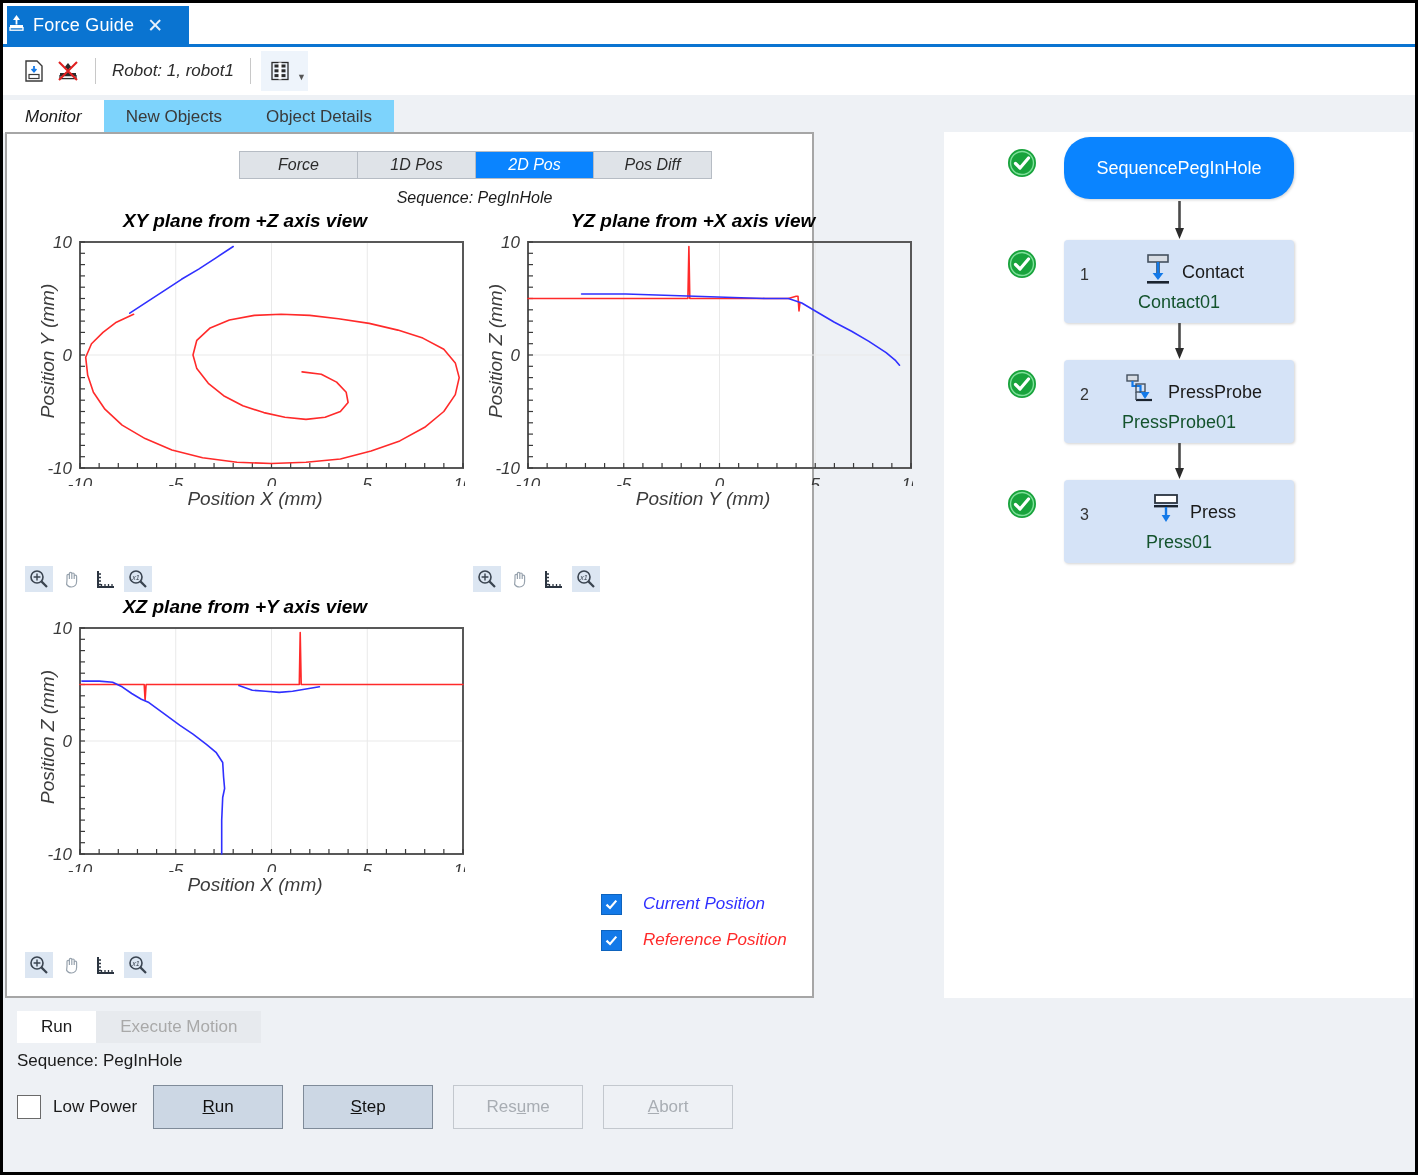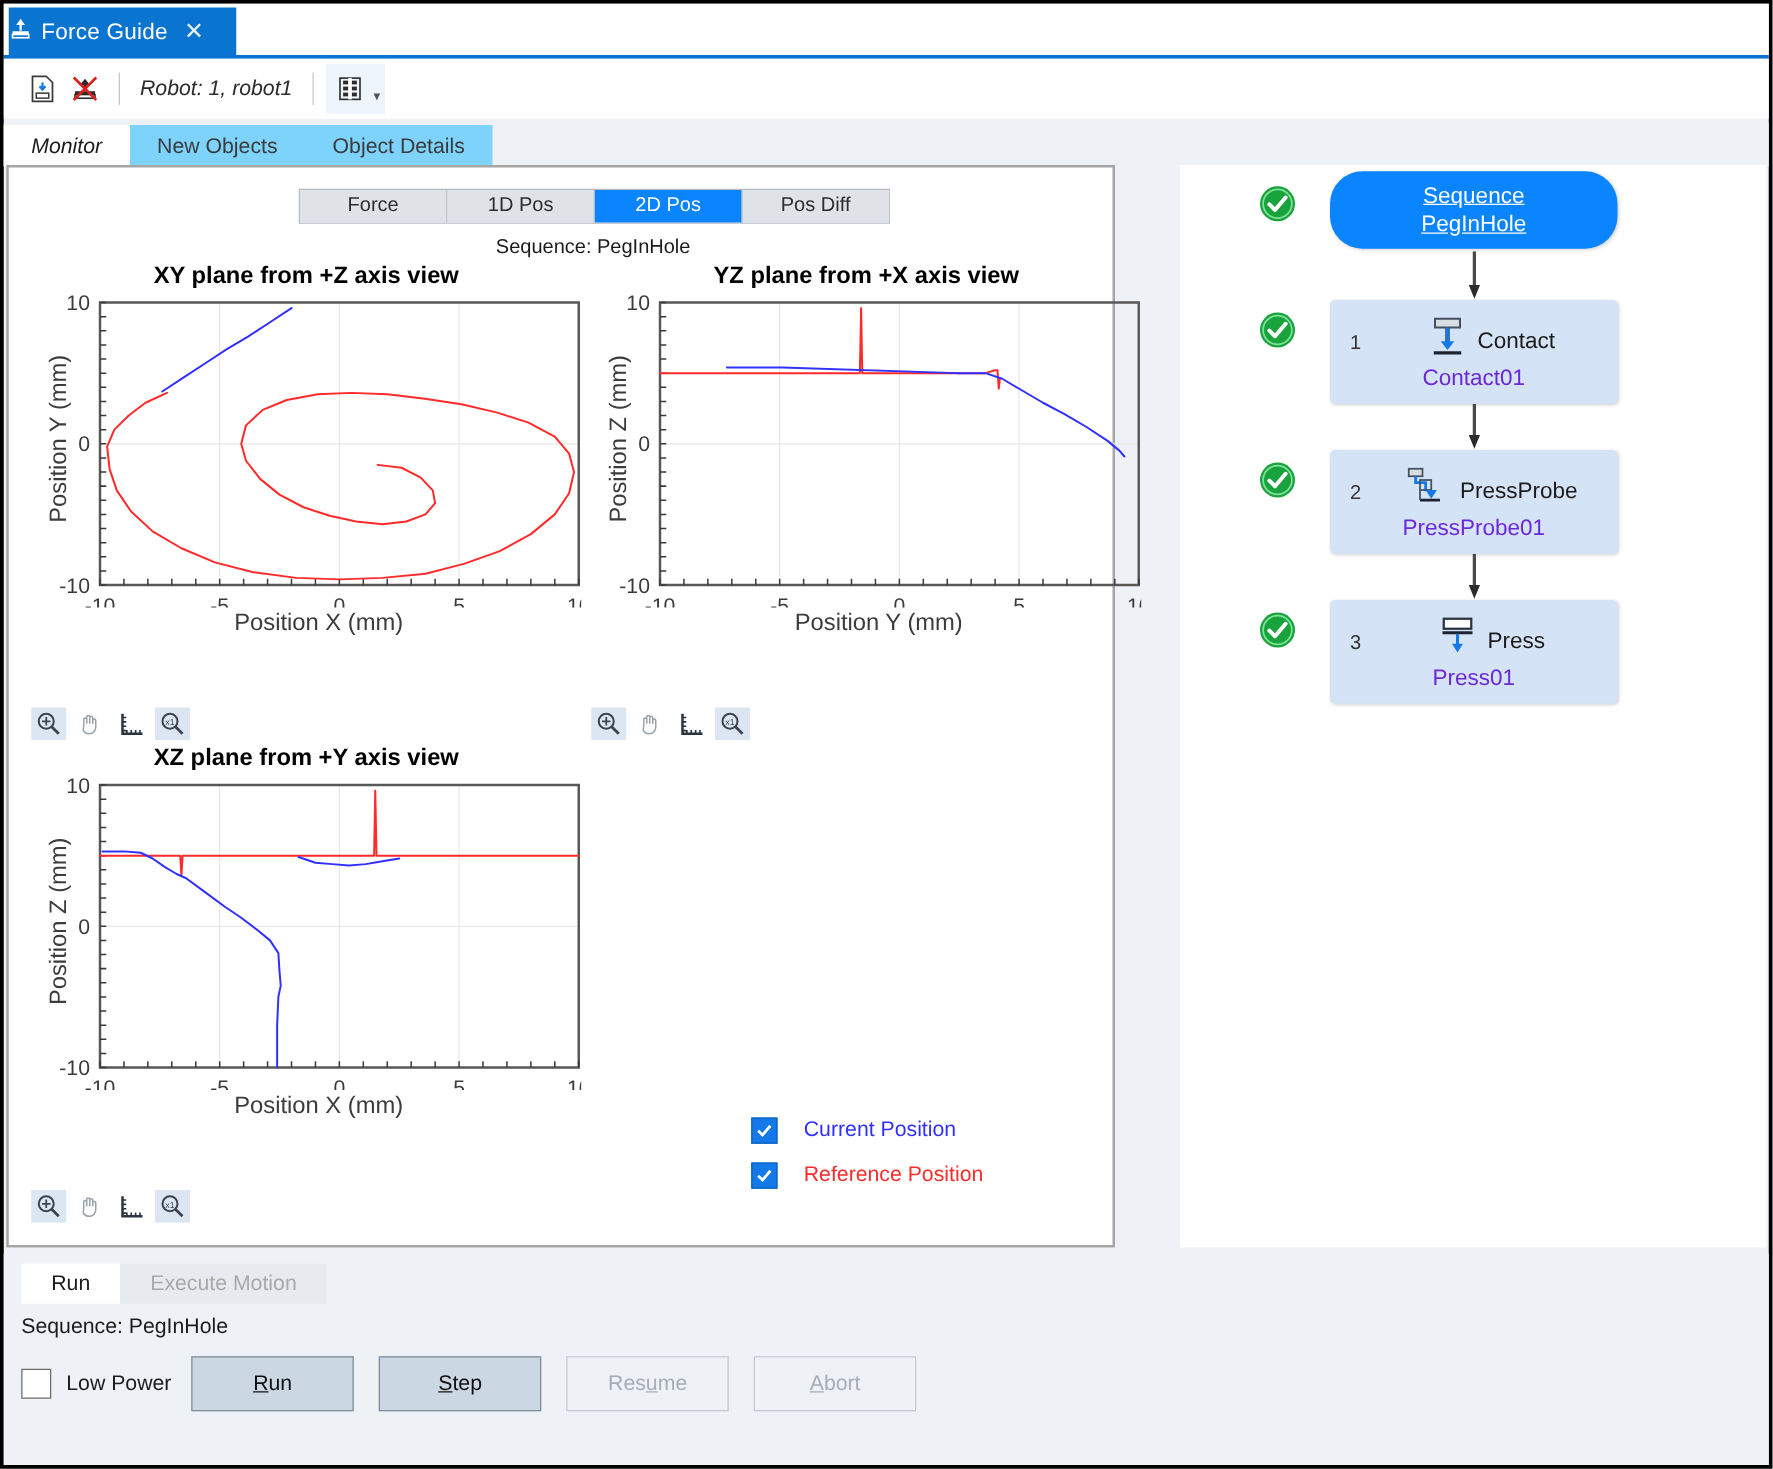--- a/index.html
+++ b/index.html
@@ -52,22 +52,22 @@
     border-bottom:none;
   }
   .mtab{
     height:33px;line-height:33px;padding:0 22px;font-size:17px;color:#3a3a3a;
     background:#7dd3fc;cursor:pointer;
   }
   .mtab.active{background:#ffffff;color:#1b1b1b;font-style:italic;}
 
   
   .content{
-    position:absolute;left:2px;top:129px;width:887px;height:866px;
-    background:#ffffff;border:2px solid #a6a6a6;box-sizing:border-box;
+    position:absolute;left:2px;top:129px;width:809px;height:866px;
+    background:#ffffff;border:2px solid #a6a6a6;box-sizing:border-box;font-style:italic;
   }
 
   
   .segbar{
     position:absolute;left:232px;top:17px;width:473px;height:28px;
     display:flex;border:1px solid #b6bcc4;box-sizing:border-box;
   }
   .seg{
     flex:1;display:flex;align-items:center;justify-content:center;
     background:#dfe3e8;color:#2c2c2c;font-size:16px;cursor:pointer;
@@ -114,34 +114,33 @@
 
   
   .seqpanel{position:absolute;left:941px;top:129px;width:469px;height:866px;background:#ffffff;}
   .node{
     position:absolute;left:120px;width:230px;
     background:#d5e3f7;border-radius:4px;box-sizing:border-box;
     box-shadow:1px 1px 3px rgba(0,0,0,.18);
   }
   .node.root{
     background:#0a84ff;border-radius:26px;height:62px;
-    display:flex;align-items:center;justify-content:center;flex-direction:column;
+    display:flex;align-items:center;justify-content:center;
     color:#fff;
-    text-decoration:underline;
   }
   .node.root div{font-size:18px;line-height:23px;}
   .stepnum{position:absolute;left:16px;top:26px;font-size:16px;color:#333;}
   .steprow{
     position:absolute;left:38px;top:14px;right:10px;height:36px;
     display:flex;align-items:center;justify-content:center;gap:8px;
   }
   .steptype{font-size:18px;color:#1b1b1b;}
   .stepname{
     position:absolute;left:0;right:0;top:52px;text-align:center;
-    font-size:18px;color:#6d28d9;
+    font-size:18px;color:#14532d;
   }
   .okmark{position:absolute;left:62px;width:32px;height:32px;}
   .arrow{position:absolute;left:231px;width:9px;}
 
   
   .bottom{position:absolute;left:0;top:1000px;width:1412px;height:169px;background:#eef1f5;}
   .runtabs{position:absolute;left:14px;top:6px;display:flex;align-items:flex-end;height:34px;}
   .rtab{height:32px;line-height:32px;padding:0 24px;font-size:17px;cursor:pointer;}
   .rtab.active{background:#ffffff;color:#1b1b1b;}
   .rtab.disabled{color:#a9a9a9;background:#e7eaee;}

